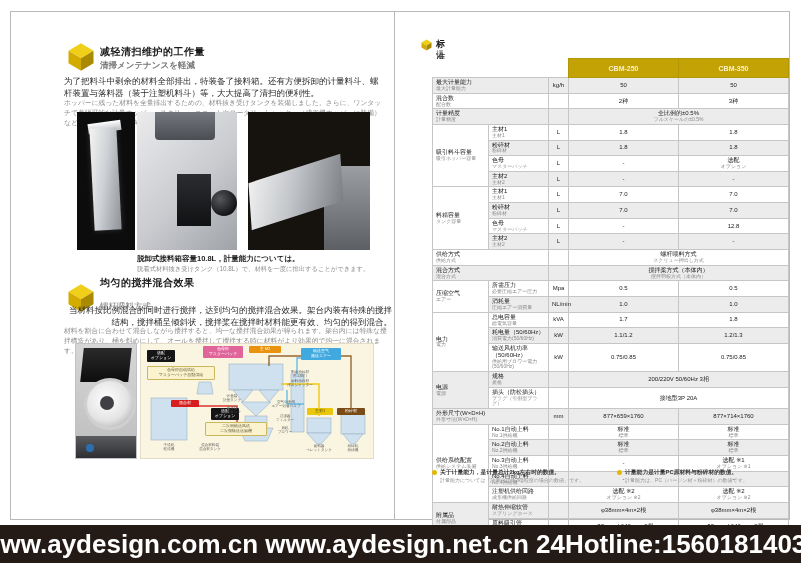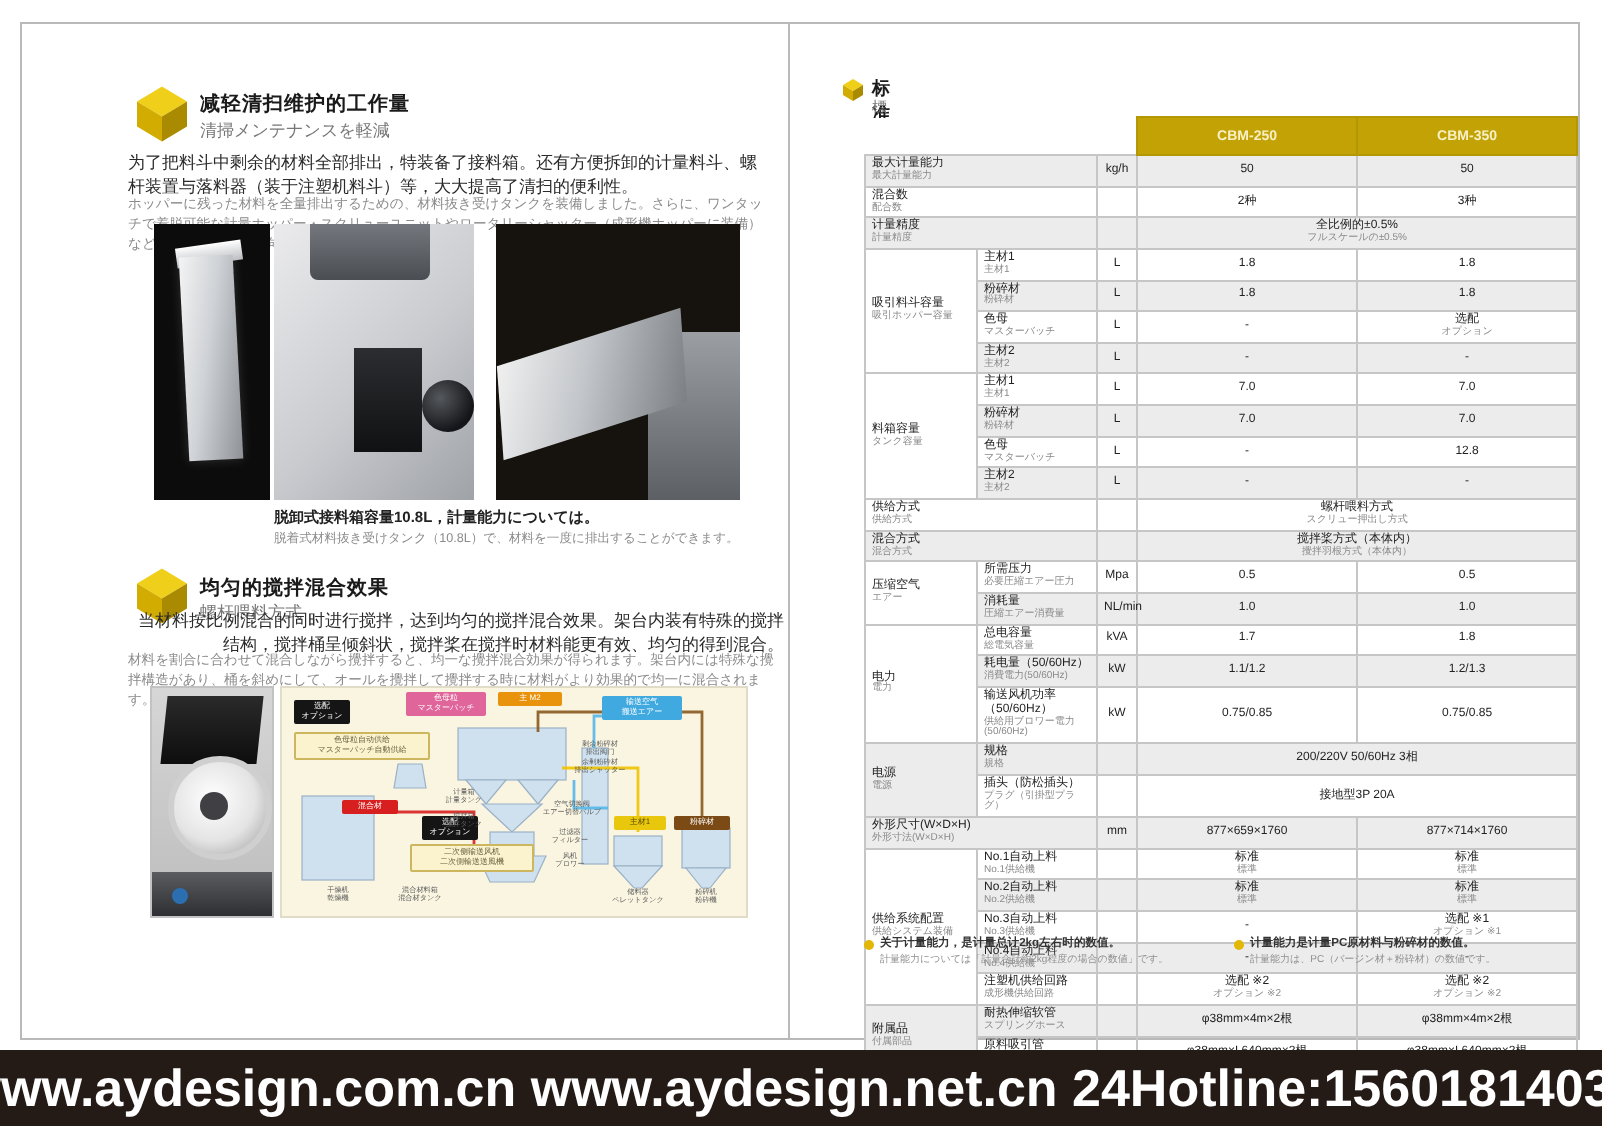--- a/index.html
+++ b/index.html
@@ -96,21 +96,21 @@
   <div class="page-divider"></div>
 
   <div class="page-left">
 
     <svg class="cube" style="left:54px;top:31px;" viewBox="0 0 24 24">
       <polygon points="12,1 22,7 12,13 2,7" fill="#f0cf1a"></polygon>
       <polygon points="2,7 12,13 12,23 2,17" fill="#d2ac00"></polygon>
       <polygon points="22,7 12,13 12,23 22,17" fill="#a98a00"></polygon>
     </svg>
     <div class="sec-title" style="left:90px;top:34px;">减轻清扫维护的工作量</div>
-    <div class="sec-sub" style="left:90px;top:49px;">清掃メンテナンスを軽減</div>
+    <div class="sec-sub" style="left:90px;top:49px;font-weight:bold;">清掃メンテナンスを軽減</div>
     <div class="body-cn" style="left:54px;top:64px;width:322px;">为了把料斗中剩余的材料全部排出，特装备了接料箱。还有方便拆卸的计量料斗、螺杆装置与落料器（装于注塑机料斗）等，大大提高了清扫的便利性。</div>
     <div class="body-jp" style="left:54px;top:87px;width:322px;">ホッパーに残った材料を全量排出するための、材料抜き受けタンクを装備しました。さらに、ワンタッチで着脱可能な計量ホッパー・スクリューユニットやロータリーシャッター（成形機ホッパーに装備）など、清掃性を大きく向上させています。</div>
 
     <div class="photo ph1" style="left:67px;top:101px;width:58px;height:138px;">
       <div class="lip"></div>
         <div class="bin"></div>
     </div>
     <div class="photo ph2" style="left:127px;top:101px;width:100px;height:138px;">
       <div class="hop"></div>
         <div class="col"></div>
@@ -123,21 +123,21 @@
         <div class="chute"></div>
     </div>
     <div class="cap-cn" style="left:127px;top:243px;">脱卸式接料箱容量10.8L，計量能力については。</div>
     <div class="cap-jp" style="left:127px;top:254px;">脱着式材料抜き受けタンク（10.8L）で、材料を一度に排出することができます。</div>
 
     <svg class="cube" style="left:54px;top:272px;" viewBox="0 0 24 24">
       <polygon points="12,1 22,7 12,13 2,7" fill="#f0cf1a"></polygon>
       <polygon points="2,7 12,13 12,23 2,17" fill="#d2ac00"></polygon>
       <polygon points="22,7 12,13 12,23 22,17" fill="#a98a00"></polygon>
     </svg>
-    <div class="sec-title" style="left:90px;top:276px;">均匀的搅拌混合效果</div>
+    <div class="sec-title" style="left:90px;top:265px;">均匀的搅拌混合效果</div>
     <div class="sec-sub" style="left:90px;top:290px;">螺杆喂料方式</div>
     <div class="body-cn" style="left:54px;top:293px;width:328px;text-align:right;">当材料按比例混合的同时进行搅拌，达到均匀的搅拌混合效果。架台内装有特殊的搅拌结构，搅拌桶呈倾斜状，搅拌桨在搅拌时材料能更有效、均匀的得到混合。</div>
     <div class="body-jp" style="left:54px;top:315px;width:328px;">材料を割合に合わせて混合しながら攪拌すると、均一な攪拌混合効果が得られます。架台内には特殊な攪拌構造があり、桶を斜めにして、オールを攪拌して攪拌する時に材料がより効果的で均一に混合されます。</div>
 
     <div class="photo ph4" style="left:65px;top:332px;width:60px;height:114px;">
       <div class="open"></div>
         <div class="drum"></div>
         <div class="hole"></div>
         <div class="base"></div>
         <div class="dot"></div>

